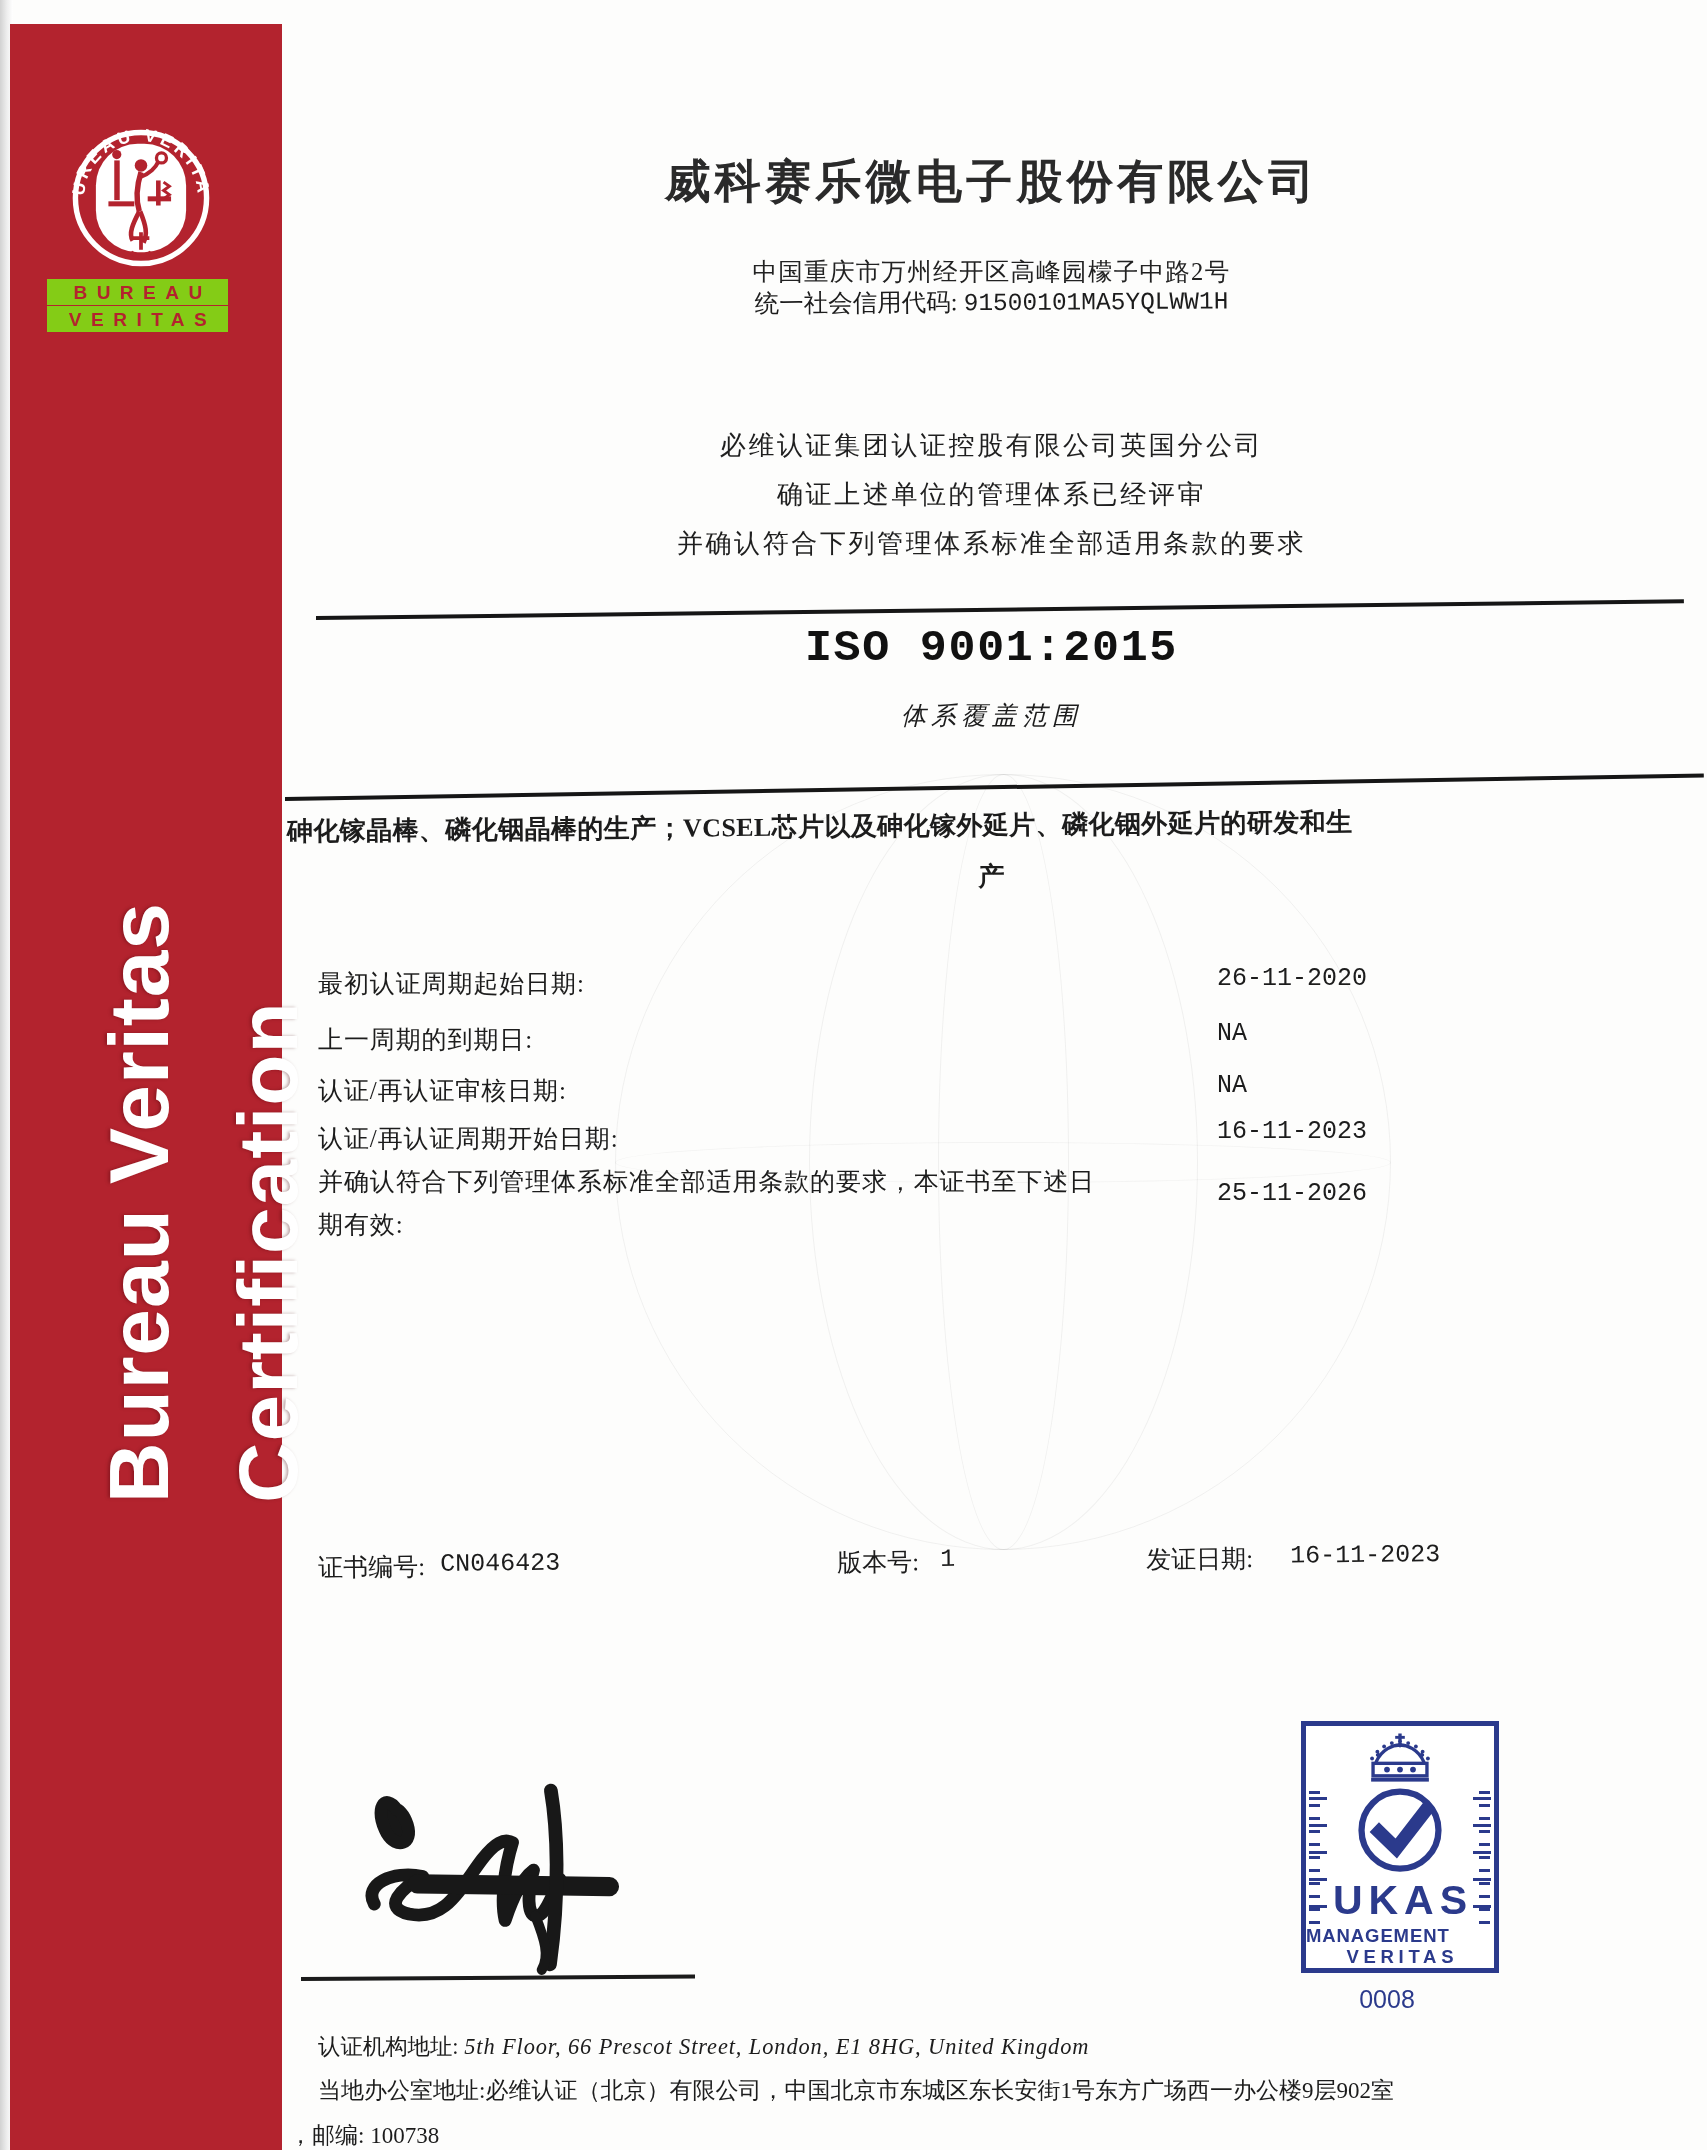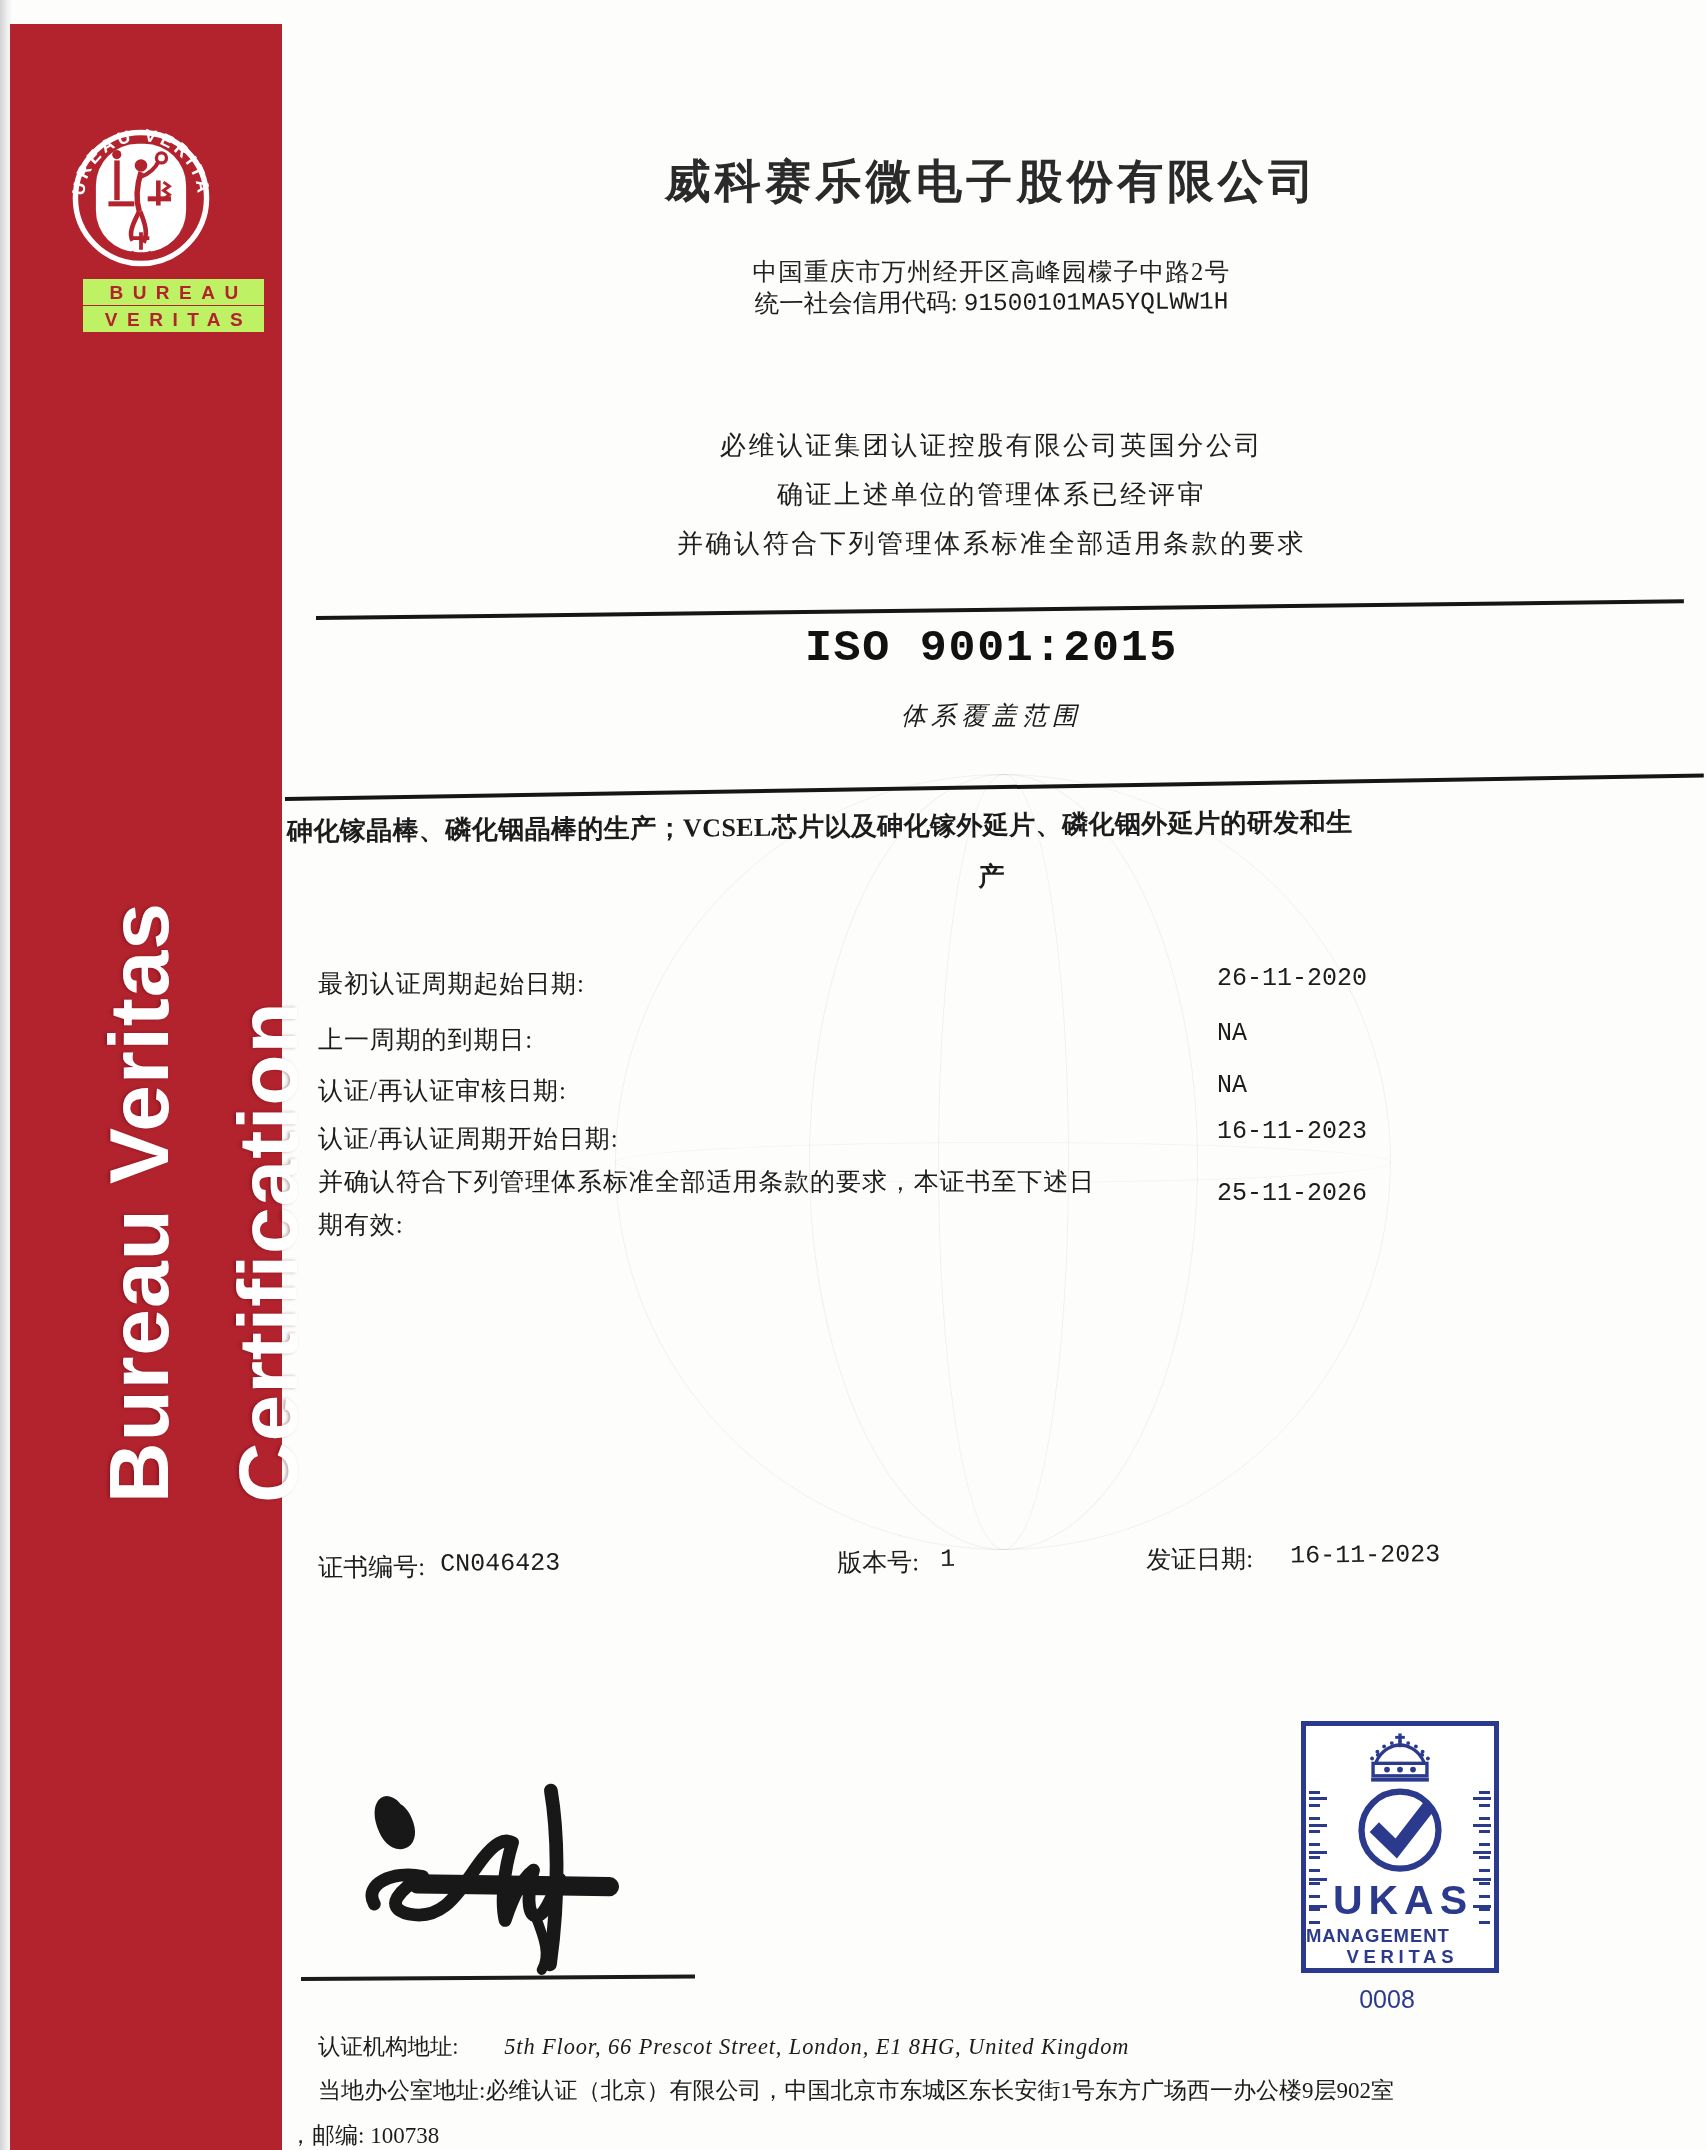--- a/index.html
+++ b/index.html
@@ -4,23 +4,23 @@
 <style>
   html,body{margin:0;padding:0;}
   body{width:1708px;height:2415px;background:#fdfdfc;position:relative;overflow:hidden;
        font-family:"Liberation Serif","DejaVu Serif",serif;color:#1c1c1c;}
   .abs{position:absolute;}
   
   .scan-edge{left:0;top:0;width:13px;height:2415px;background:linear-gradient(to right,#d2d2d2,#efefef 55%,#ffffff);}
   
   .sidebar{left:10.3px;top:24px;width:272px;height:2391px;background:#b3232e;}
   .medallion{left:60px;top:103px;width:142px;height:142px;}
-  .bv-bar{left:37px;width:181px;height:26px;background:#bef264;color:#b3232e;
+  .bv-bar{left:37px;width:181px;height:26px;background:#84cc16;color:#b3232e;
           font-family:"Liberation Sans","DejaVu Sans",sans-serif;font-weight:bold;font-size:19px;
-          letter-spacing:9.5px;text-align:center;line-height:27px;text-indent:9.5px;margin-left:36px;}
+          letter-spacing:9.5px;text-align:center;line-height:27px;text-indent:9.5px;}
   .bv-bar1{top:255px;} .bv-bar2{top:282px;}
   .v-text{left:65px;top:404px;height:1075px;width:129px;color:#ffffff;
           font-family:"Liberation Sans","DejaVu Sans",sans-serif;font-weight:bold;font-size:84px;
           writing-mode:vertical-rl;transform:rotate(180deg);letter-spacing:0.9px;line-height:129px;
           text-shadow:0 -1.7px 3.4px rgba(70,0,10,.35);}
   
   .main-center{left:284px;width:1415px;text-align:center;}
   .title{top:151px;font-size:46px;font-weight:bold;letter-spacing:4.3px;color:#2a2a2a;}
   .addr{top:229px;font-size:24.5px;letter-spacing:1.3px;color:#222;margin-top:26px;}
   .credit{top:285px;font-size:24.5px;transform:rotate(-0.4deg);}
@@ -63,21 +63,21 @@
      font-family:"Liberation Sans","DejaVu Sans",sans-serif;font-weight:bold;font-size:41px;letter-spacing:6px;text-indent:6px;}
   .ukas-l1{position:absolute;left:0;right:0;top:199px;text-align:left;color:#2b3a8c;
      font-family:"Liberation Sans","DejaVu Sans",sans-serif;font-weight:bold;font-size:18.5px;letter-spacing:0.9px;}
   .ukas-l2{position:absolute;left:0;right:0;top:220px;text-align:center;color:#2b3a8c;
      font-family:"Liberation Sans","DejaVu Sans",sans-serif;font-weight:bold;font-size:18.5px;letter-spacing:4.7px;text-indent:4.7px;}
   .ukas-num{position:relative;margin-top:12px;text-align:center;color:#2b3a8c;font-size:25px;
      font-family:"Liberation Sans","DejaVu Sans",sans-serif;}
   
   .f-line{left:318px;white-space:nowrap;}
   .cbaddr{top:2031px;font-size:22.4px;}
-  .cbaddr .lat{font-style:italic;letter-spacing:0.9px;margin-left:40px;}
+  .cbaddr .lat{font-style:italic;letter-spacing:0.9px;}
   .local1{top:2075px;font-size:23px;}
   .local2{left:289px;top:2120px;font-size:23px;}
 </style>
 </head>
 <body>
 
 <div class="abs scan-edge"></div>
 
 <div class="abs sidebar">
 

